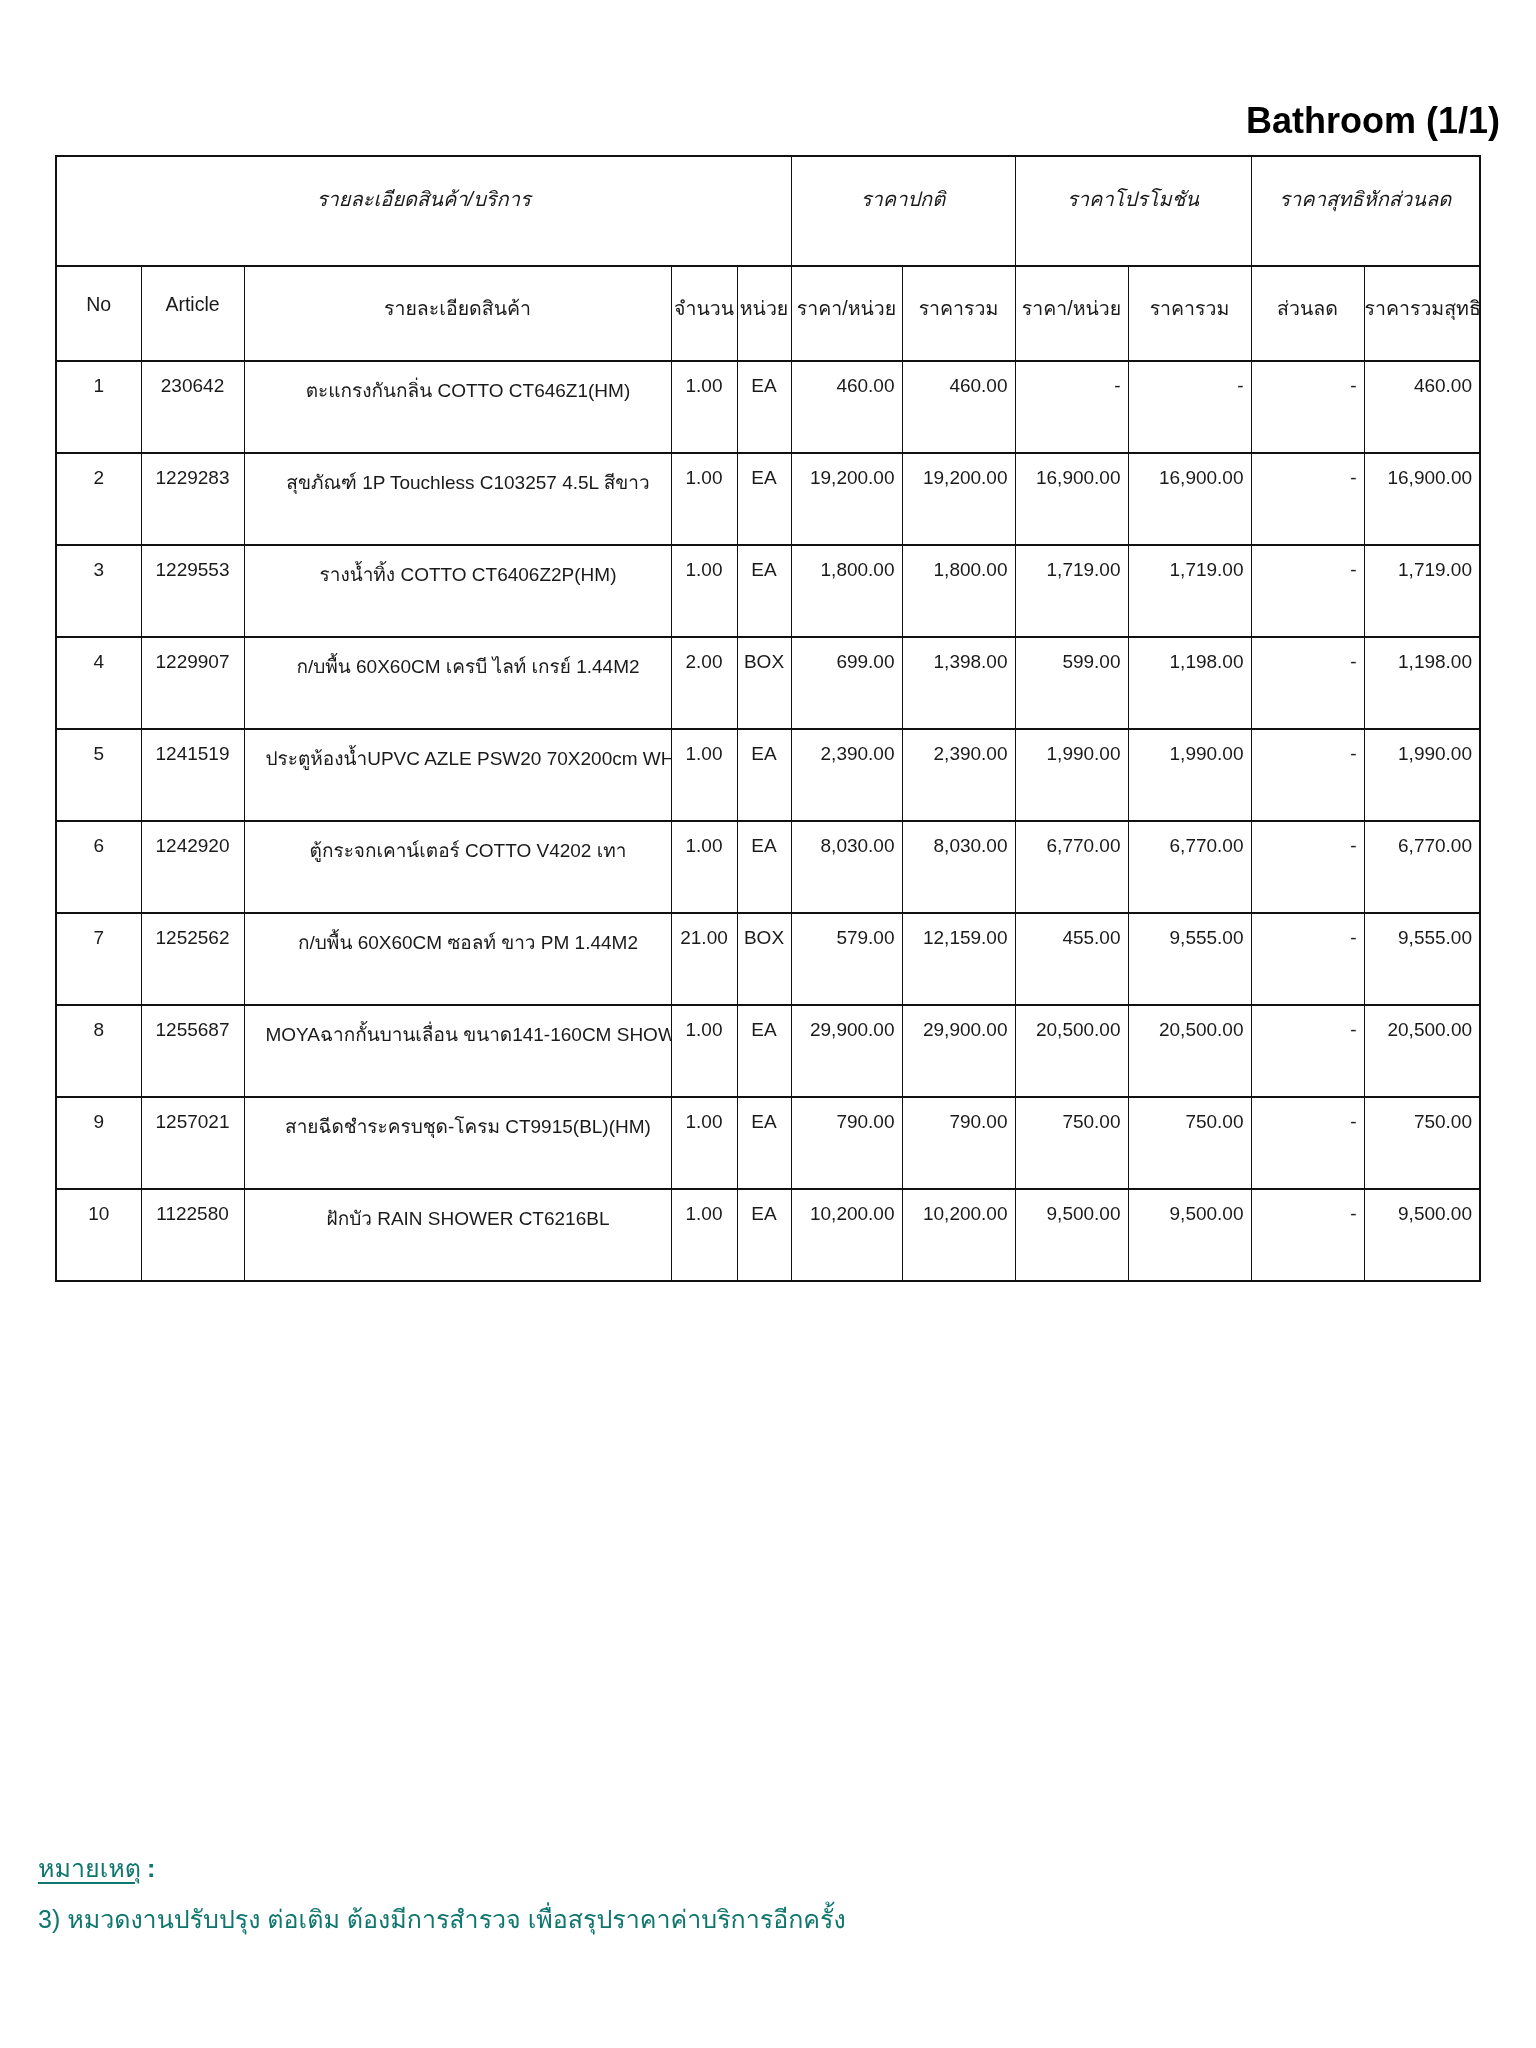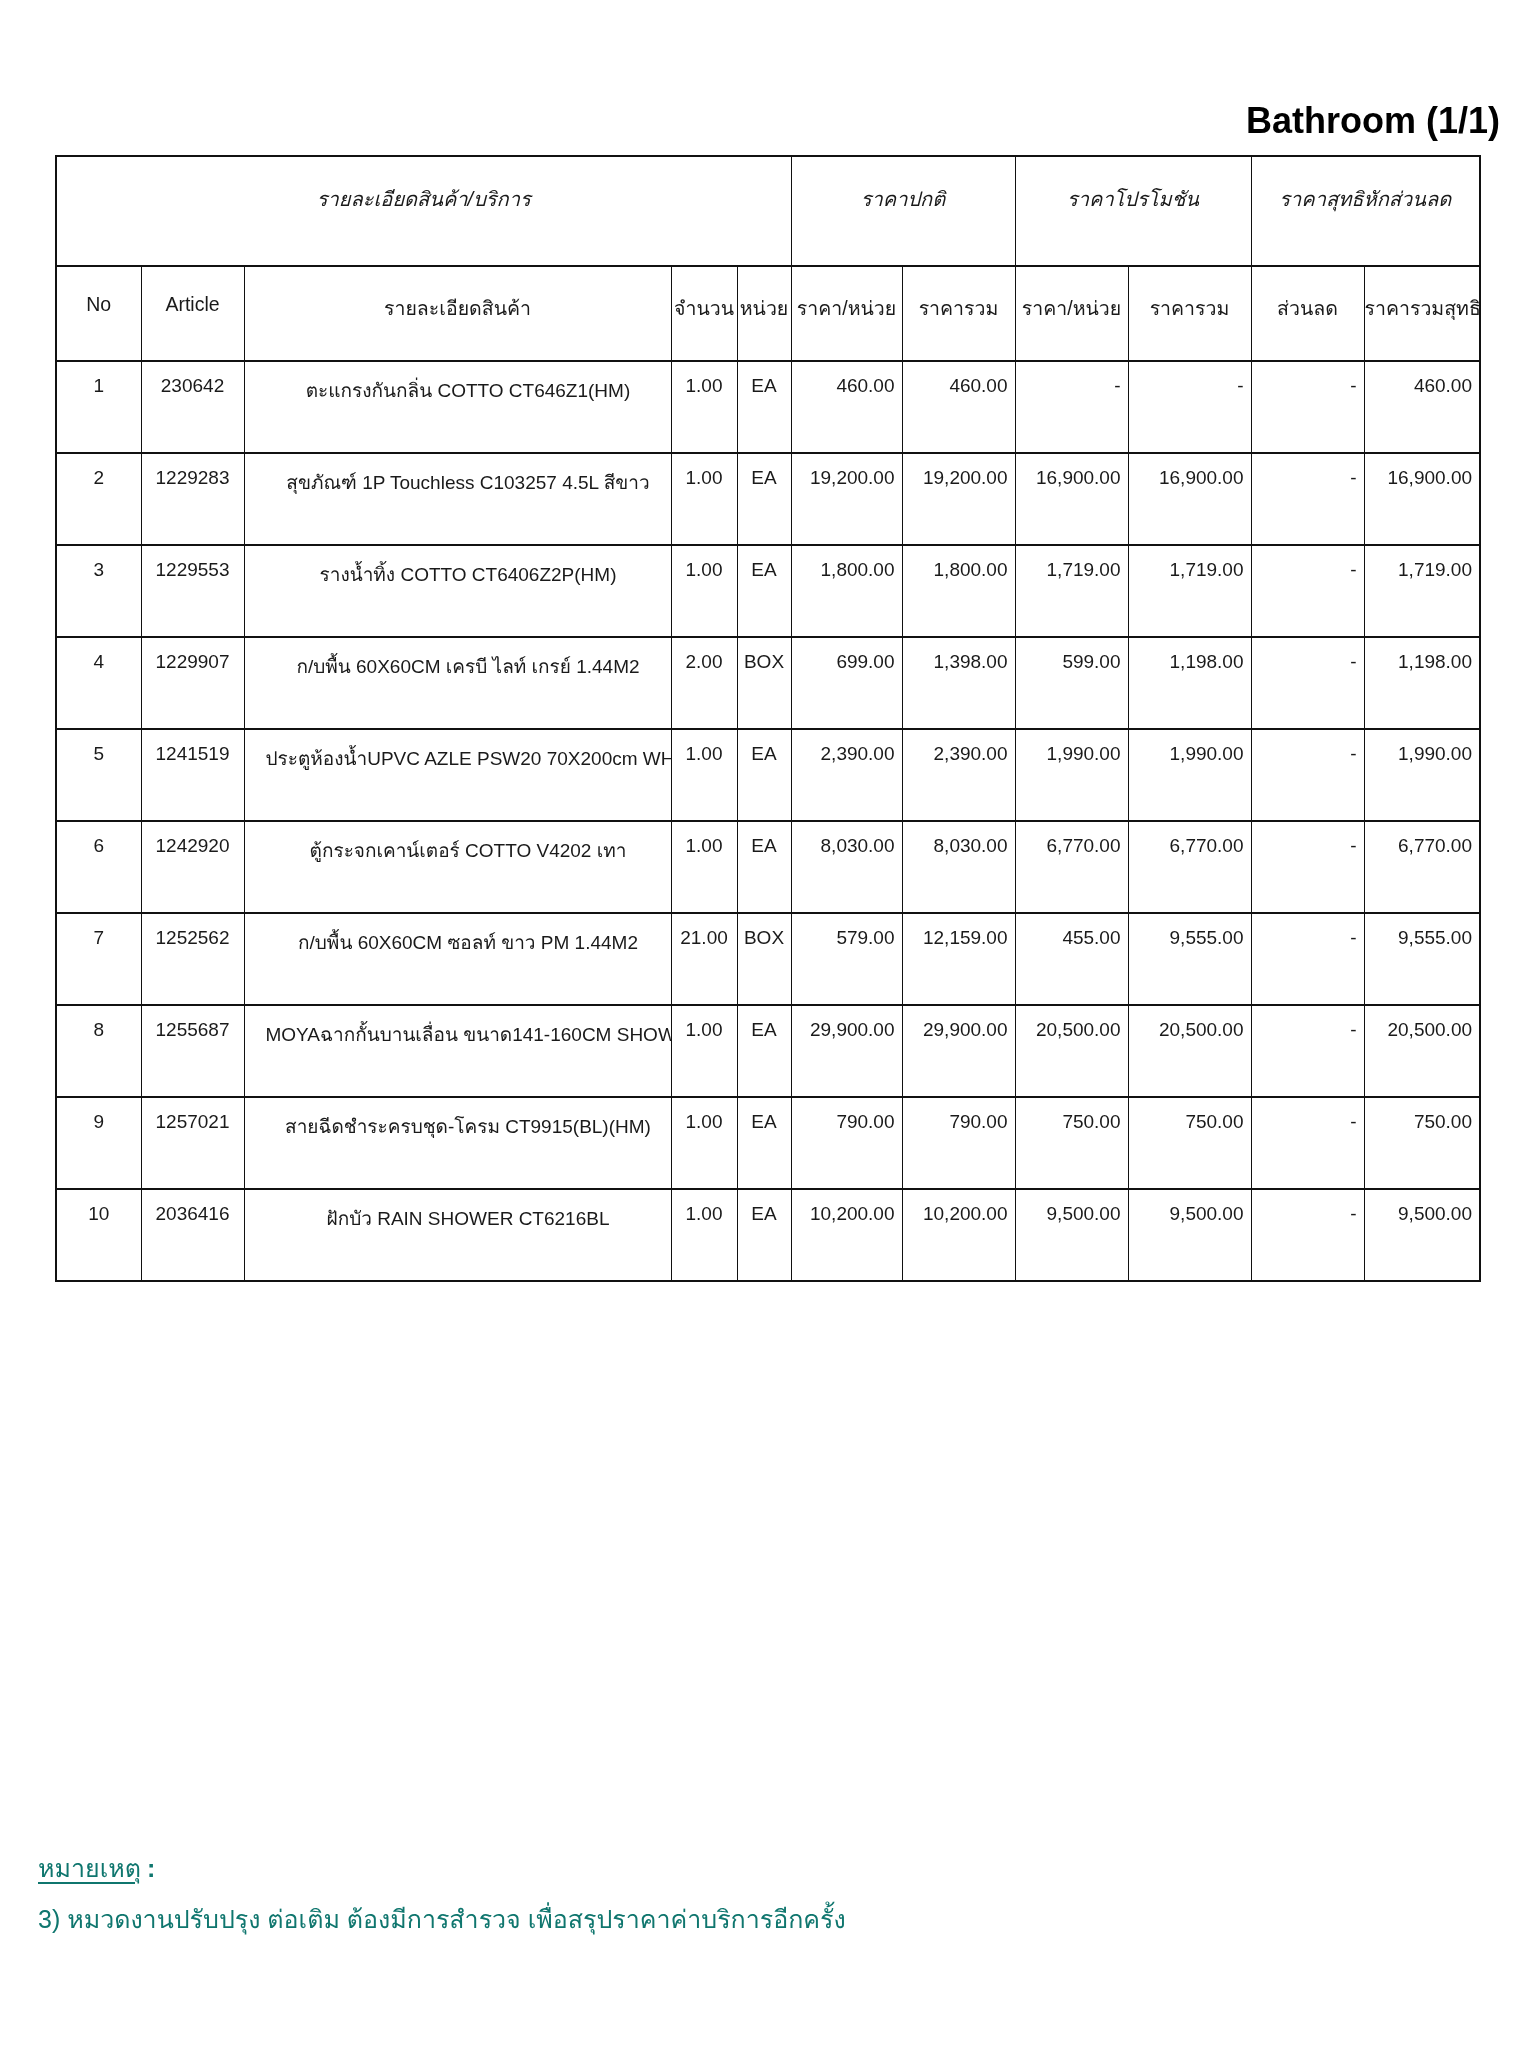--- a/index.html
+++ b/index.html
@@ -237,21 +237,21 @@
       <td class="cell-center">EA</td>
       <td class="cell-right">790.00</td>
       <td class="cell-right">790.00</td>
       <td class="cell-right">750.00</td>
       <td class="cell-right">750.00</td>
       <td class="cell-right">-</td>
       <td class="cell-right">750.00</td>
     </tr>
         <tr class="data-row">
       <td class="cell-center">10</td>
-      <td class="cell-center">2036416</td>
+      <td class="cell-center">1122580</td>
       <td class="cell-left">ฝักบัว RAIN SHOWER  CT6216BL</td>
       <td class="cell-center">1.00</td>
       <td class="cell-center">EA</td>
       <td class="cell-right">10,200.00</td>
       <td class="cell-right">10,200.00</td>
       <td class="cell-right">9,500.00</td>
       <td class="cell-right">9,500.00</td>
       <td class="cell-right">-</td>
       <td class="cell-right">9,500.00</td>
     </tr>

